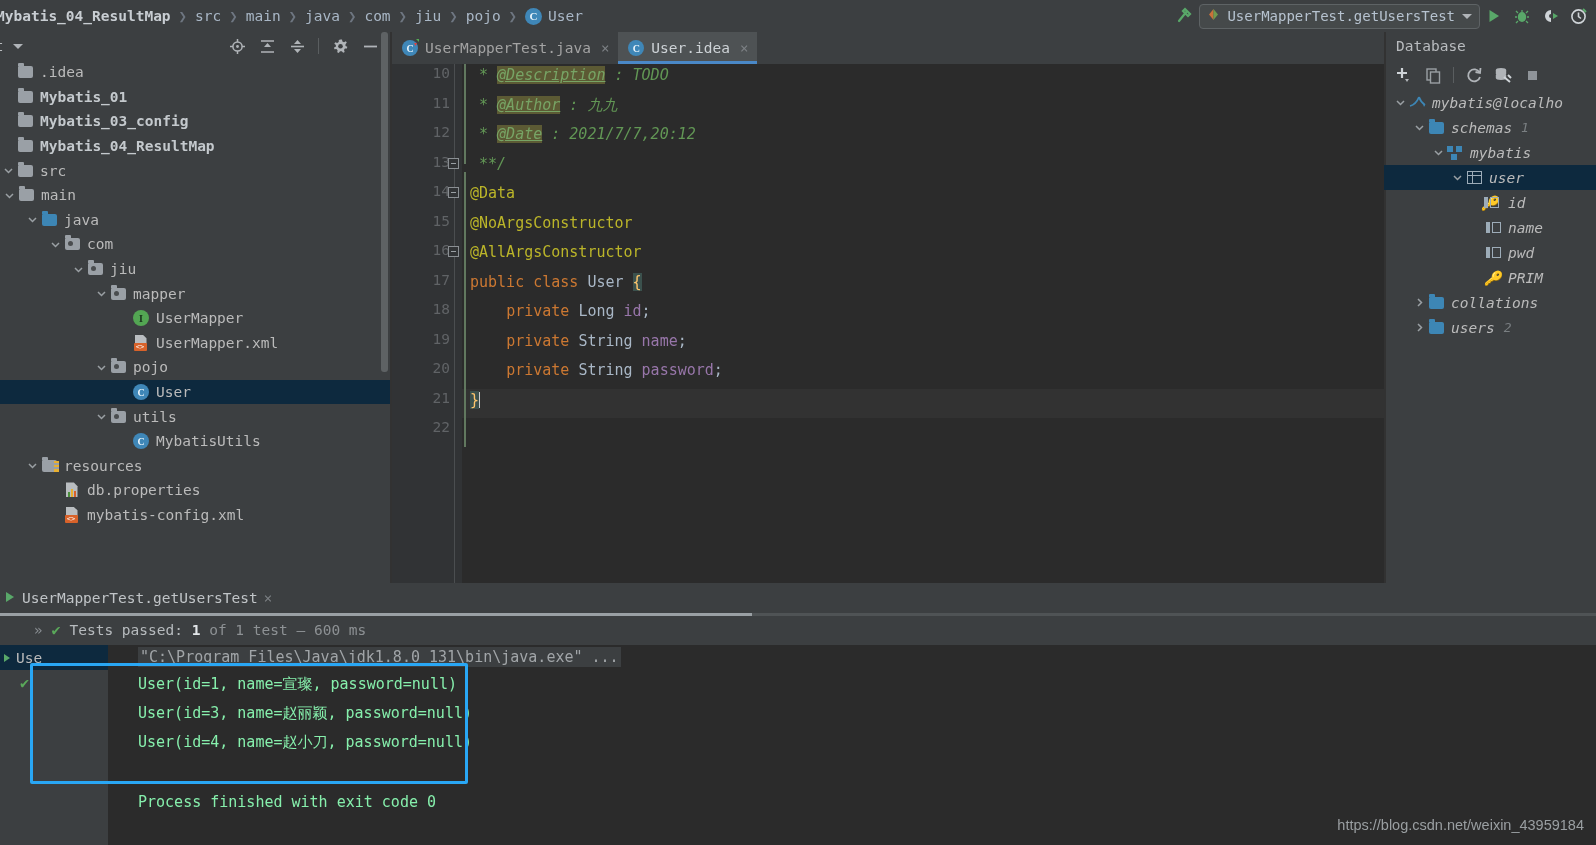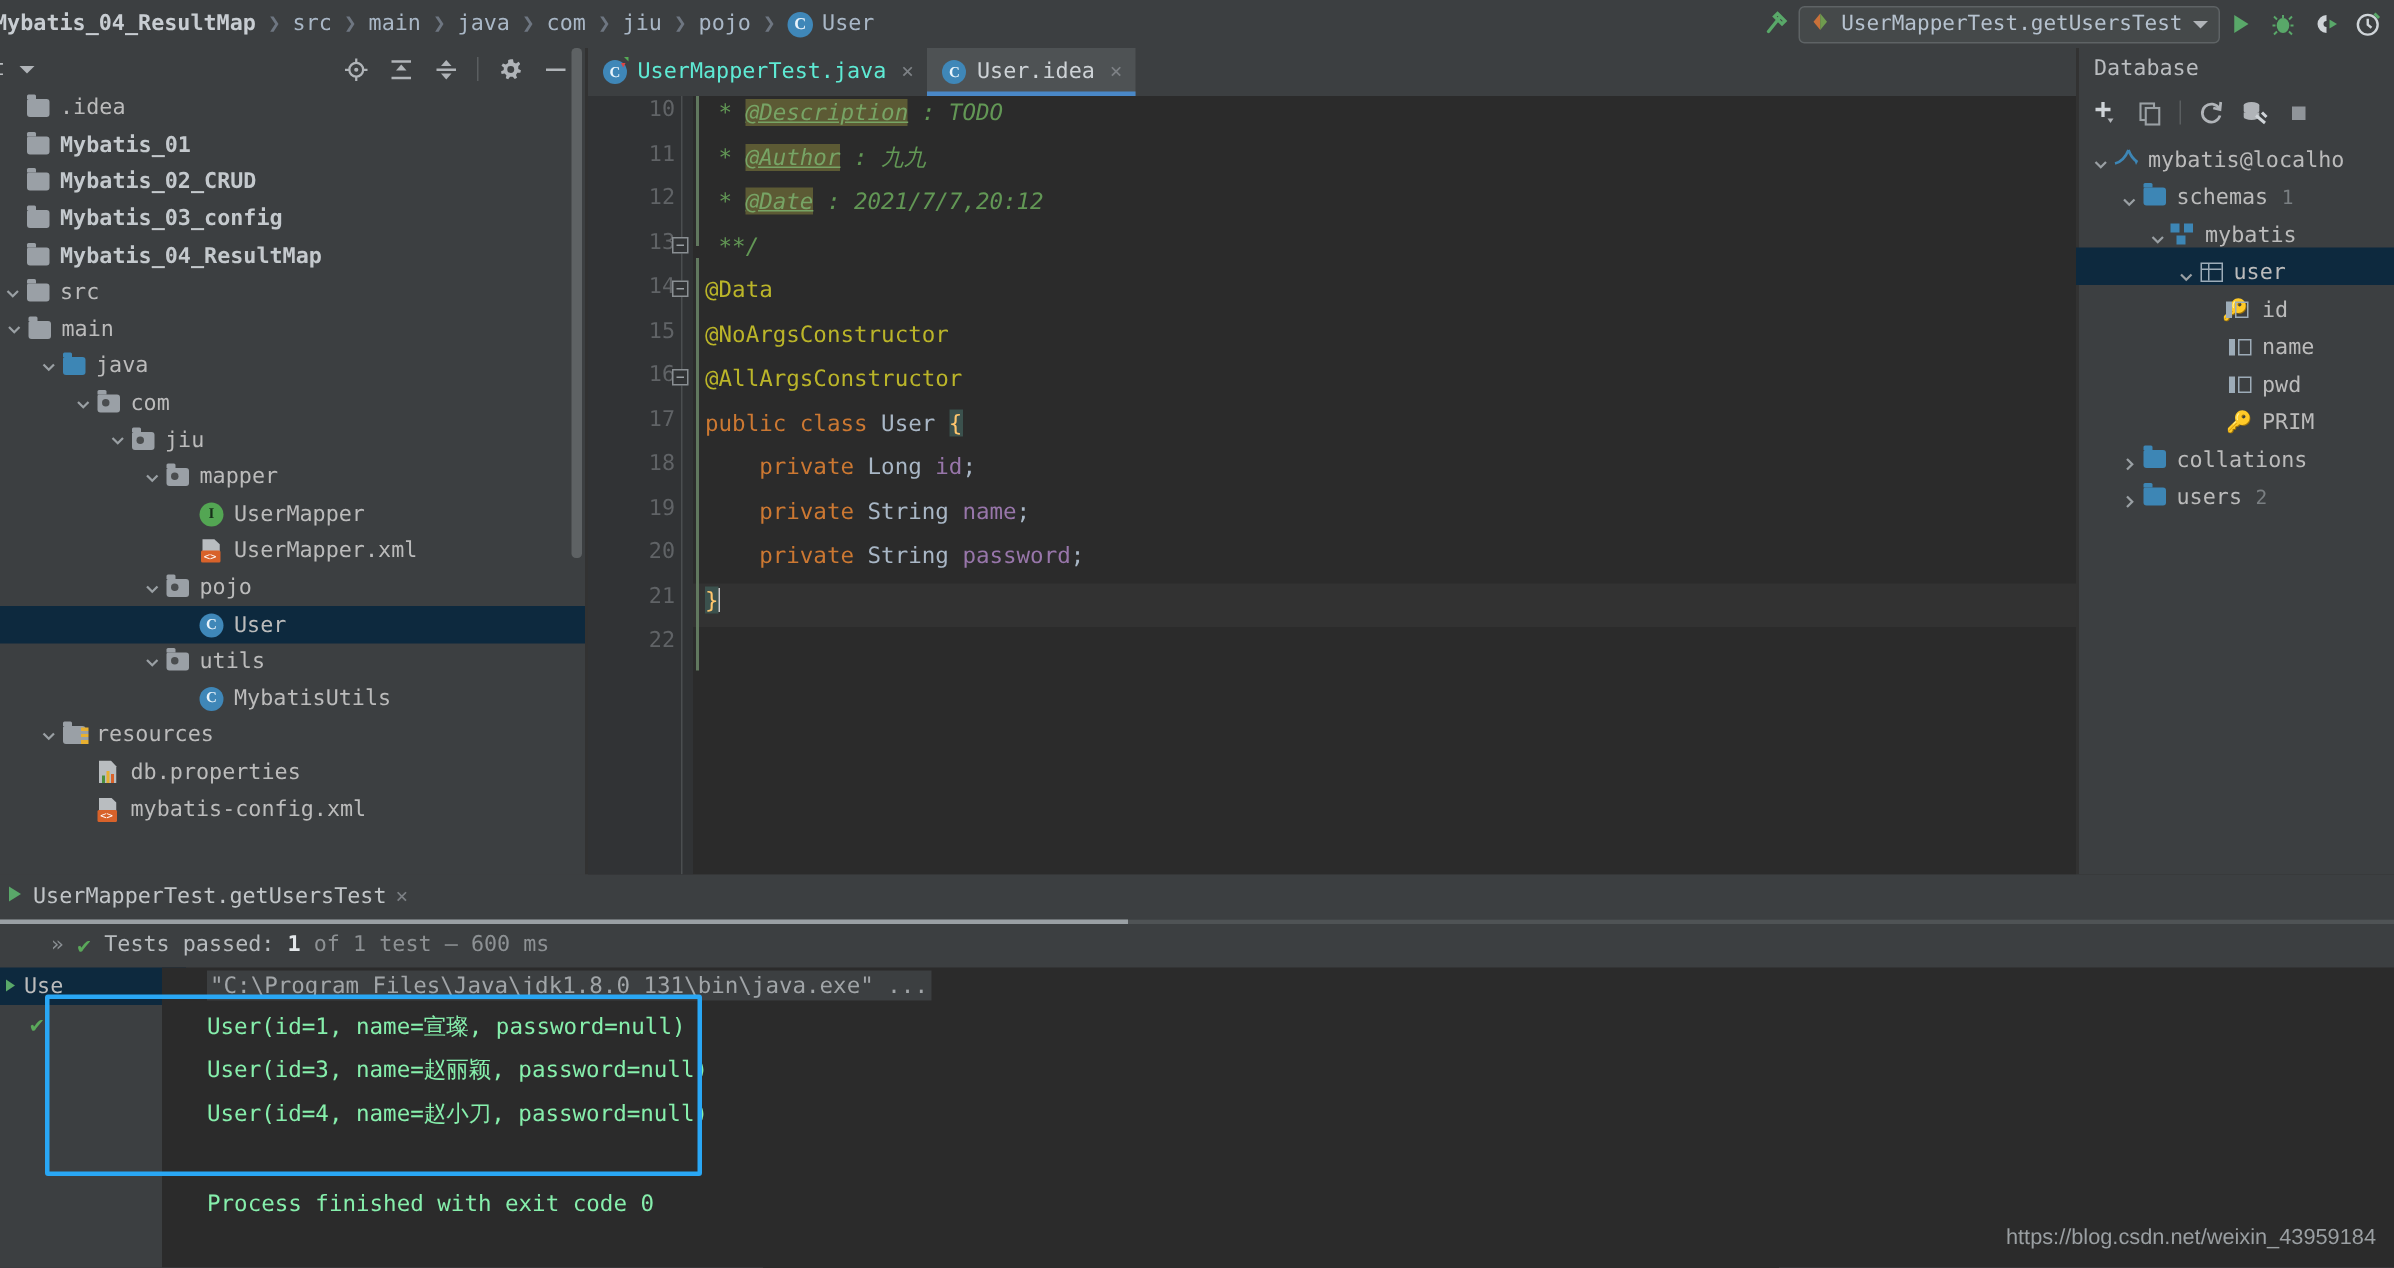--- a/index.html
+++ b/index.html
@@ -87,21 +87,21 @@
 
   
   #vdiv{left:390px;top:32px;width:2px;height:551px;background:#323232;}
 
   
   #editor{left:392px;top:32px;width:1204px;height:551px;background:#2b2b2b;}
   #tabsbar{height:32px;background:#3c3f41;display:flex;align-items:flex-end;}
   .tab{height:32px;display:flex;align-items:center;padding:0 9px 0 10px;gap:7px;
        font-size:14.5px;position:relative;box-sizing:border-box;}
   .tab.inactive{background:#3c3f41;color:#9a9e a1;}
-  .tab.inactive .tname{color:#5eead4;}
+  .tab.inactive .tname{color:#a3a3a3;}
   .tab.active{background:#4e5254;}
   .tab.active .tname{color:#cdd2d6;}
   .tab .uline{position:absolute;left:0;bottom:0;height:3px;width:100%;background:#4a88c7;}
   .tabclose{color:#7d8185;font-size:14px;margin-left:3px;}
   .tclsicon{width:16px;height:16px;border-radius:50%;background:#3f87b8;color:#e9f4fb;
             font-size:10px;font-weight:bold;display:inline-flex;align-items:center;
             justify-content:center;font-family:"Liberation Serif",serif;position:relative;}
   .tclsicon .spark{position:absolute;right:-3px;top:-3px;width:7px;height:7px;}
 
   #codearea{position:absolute;left:0;top:32px;width:1204px;height:519px;background:#2b2b2b;
@@ -148,21 +148,21 @@
            border-radius:3px;}
 
   
   #dbpanel{left:1384px;top:32px;width:212px;height:551px;background:#3c3f41;}
   #dbsep{position:absolute;left:0;top:0;width:2px;height:551px;background:#323232;}
   #db-head{height:28px;display:flex;align-items:center;padding-left:12px;}
   #db-title{color:#b9bcbf;font-size:14.5px;}
   #db-tools{height:30px;display:flex;align-items:center;padding-left:6px;gap:1px;}
   .dbtool{width:28px;height:26px;display:flex;align-items:center;justify-content:center;}
   #db-tree{position:absolute;left:0;top:58px;width:212px;height:493px;overflow:hidden;}
-  .dbrow{height:25px;display:flex;align-items:flex-end;white-space:nowrap;font-size:14.5px;}
+  .dbrow{height:25px;display:flex;align-items:center;white-space:nowrap;font-size:14.5px;font-style:italic;}
   .dbrow.sel{background:#0d293e;}
   .dbcount{color:#7a7f82;font-size:13px;margin-left:9px;}
   .tblic{width:15px;height:13px;border:1px solid #9dacb8;box-sizing:border-box;position:relative;}
   .tblic:before{content:"";position:absolute;left:0;top:3px;width:13px;height:1px;background:#9dacb8;}
   .tblic:after{content:"";position:absolute;left:4px;top:0;width:1px;height:11px;background:#9dacb8;}
   .colic{width:15px;height:13px;position:relative;}
   .colic .l{position:absolute;left:0;top:1px;width:4px;height:11px;background:#9dacb8;}
   .colic .r{position:absolute;left:6px;top:1px;width:9px;height:11px;border:1px solid #9dacb8;
             box-sizing:border-box;}
   .keyic{color:#e8b030;font-size:14px;}
@@ -331,28 +331,20 @@
         </span>
         <span class="tlabel">.idea</span>
       </div>
       <div class="trow">
         <span style="display:inline-block;width:-22px;flex:0 0 -22px;"></span>
         <span class="chev"></span>
         <span class="ticon">
           <span class="fold"></span>
         </span>
         <span class="tlabel bold">Mybatis_01</span>
-      </div>
-      <div class="trow">
-        <span style="display:inline-block;width:-22px;flex:0 0 -22px;"></span>
-        <span class="chev"></span>
-        <span class="ticon">
-          <span class="fold"></span>
-        </span>
-        <span class="tlabel bold">Mybatis_02_CRUD</span>
       </div>
       <div class="trow">
         <span style="display:inline-block;width:-22px;flex:0 0 -22px;"></span>
         <span class="chev"></span>
         <span class="ticon">
           <span class="fold"></span>
         </span>
         <span class="tlabel bold">Mybatis_03_config</span>
       </div>
       <div class="trow">

